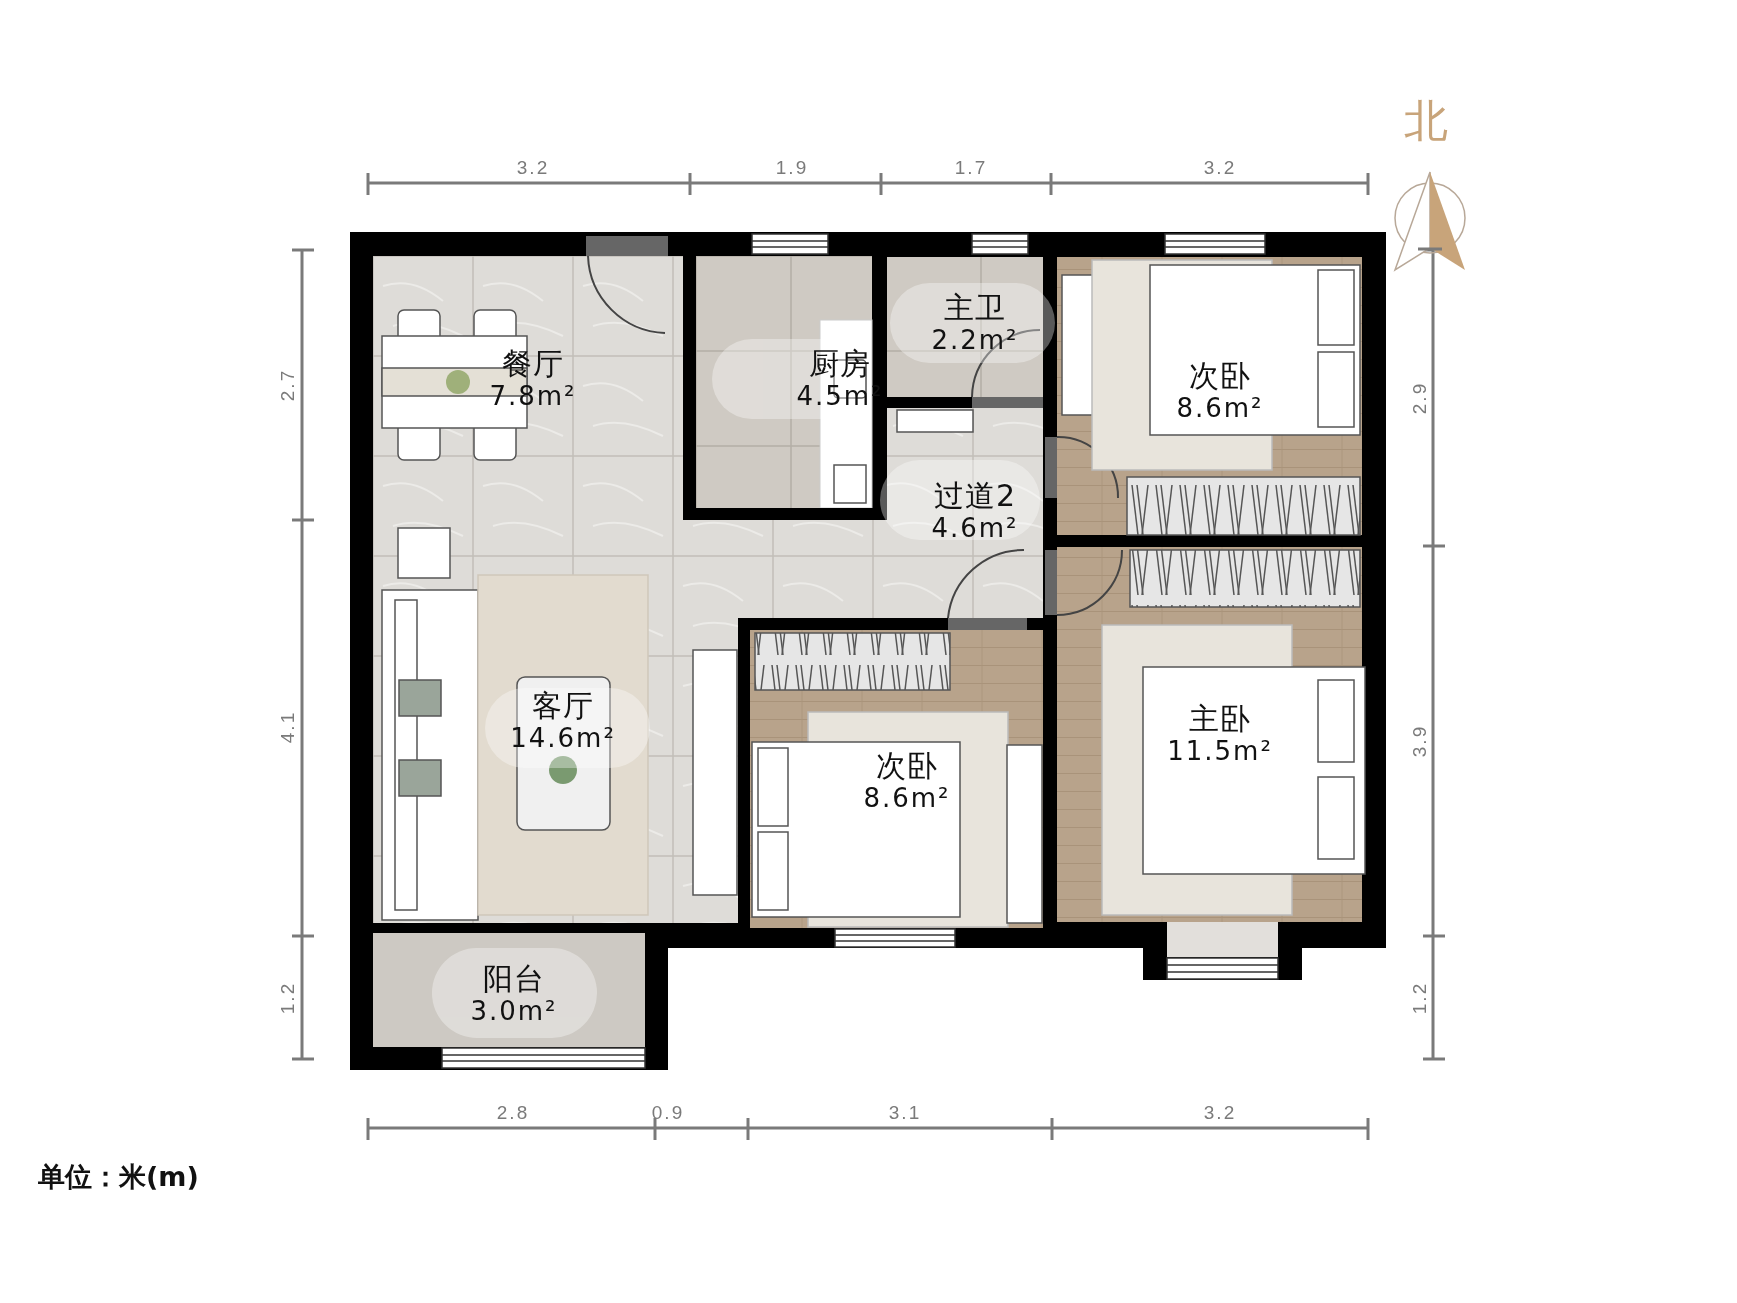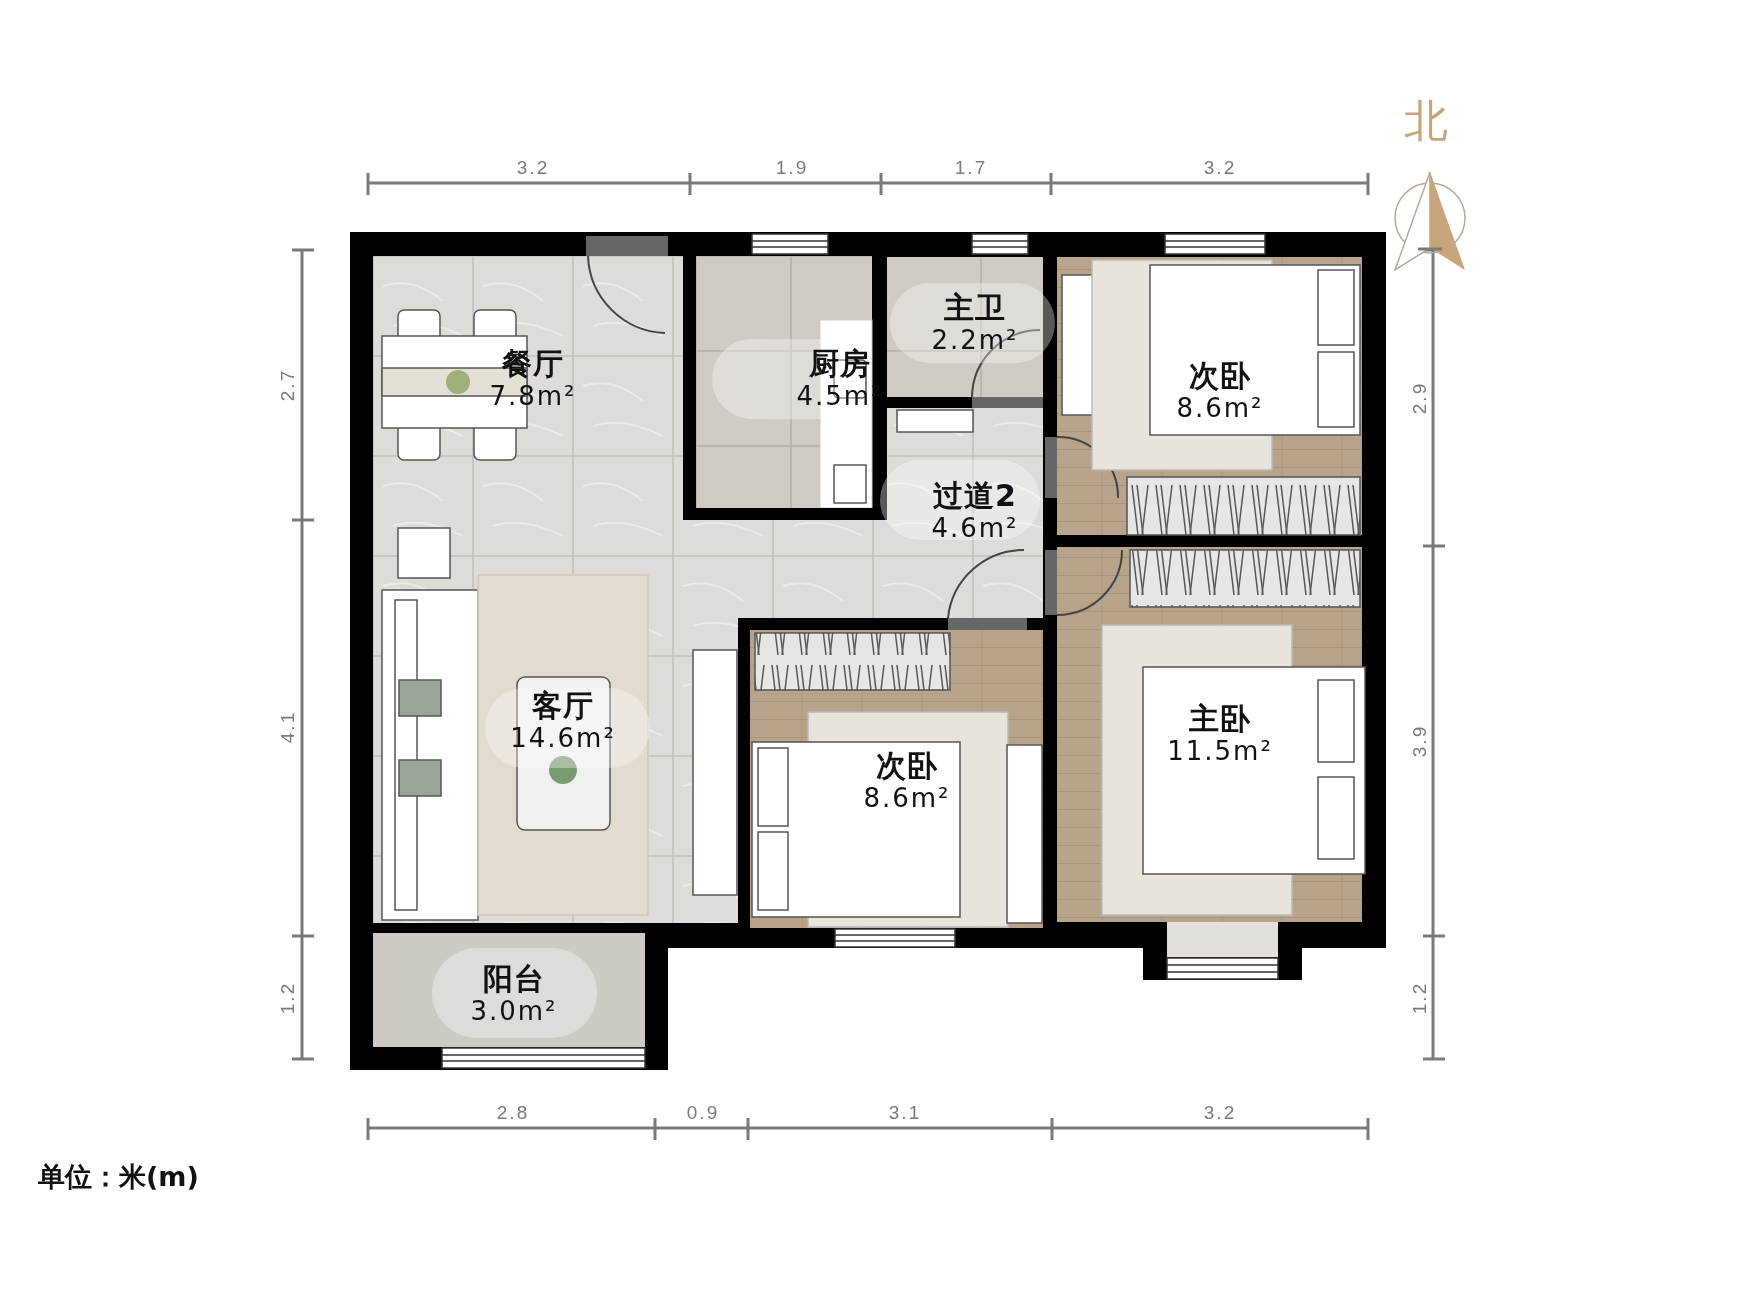--- a/index.html
+++ b/index.html
@@ -1,21 +1,21 @@
 <!DOCTYPE html>
 <html><head>
 <meta charset="utf-8">
 <style>
   html, body { margin: 0; padding: 0; background: #ffffff; }
   body { width: 1737px; height: 1303px; position: relative; overflow: hidden;
          font-family: "DejaVu Sans", "Liberation Sans", sans-serif; }
   svg.plan { position: absolute; left: 0; top: 0; }
   .room-label { position: absolute; text-align: center; color: #111;
                 transform: translate(-50%, -50%); white-space: nowrap; }
-  .room-name { font-size: 30px; font-weight: bold; line-height: 36px; letter-spacing: 1px; }
+  .room-name { font-size: 30px; font-weight: normal; line-height: 36px; letter-spacing: 1px; }
   .room-area { font-size: 26px; line-height: 28px; letter-spacing: 2px; }
   .dim-text { position: absolute; color: #7a7a7a; font-size: 19px;
               font-family: "Liberation Sans", sans-serif; letter-spacing: 2px;
               transform: translate(-50%, -50%); white-space: nowrap; }
   .dim-text.v { transform: translate(-50%, -50%) rotate(-90deg); }
   .north-label { position: absolute; left: 1404px; top: 92px; font-size: 44px; color: #c8a47a;
                  font-family: "DejaVu Sans", sans-serif; font-weight: 300; }
   .notes { position: absolute; left: 38px; top: 1158px; font-size: 27px; font-weight: bold;
            color: #111; line-height: 38px; font-family: "DejaVu Sans", sans-serif; }
   .notes div { white-space: nowrap; text-align: center; }
@@ -209,21 +209,21 @@
     <rect x="432" y="948" width="165" height="90" rx="45"></rect>
   </g>
 </svg>
 
 <div class="dim-text" style="left:533px;top:168px">3.2</div>
 <div class="dim-text" style="left:792px;top:168px">1.9</div>
 <div class="dim-text" style="left:971px;top:168px">1.7</div>
 <div class="dim-text" style="left:1220px;top:168px">3.2</div>
 
 <div class="dim-text" style="left:513px;top:1113px">2.8</div>
-<div class="dim-text" style="left:703px;top:1113px">0.9</div>
+<div class="dim-text" style="left:668px;top:1113px">0.9</div>
 <div class="dim-text" style="left:905px;top:1113px">3.1</div>
 <div class="dim-text" style="left:1220px;top:1113px">3.2</div>
 
 <div class="dim-text v" style="left:288px;top:385px">2.7</div>
 <div class="dim-text v" style="left:288px;top:727px">4.1</div>
 <div class="dim-text v" style="left:288px;top:998px">1.2</div>
 
 <div class="dim-text v" style="left:1420px;top:398px">2.9</div>
 <div class="dim-text v" style="left:1420px;top:741px">3.9</div>
 <div class="dim-text v" style="left:1420px;top:998px">1.2</div>

